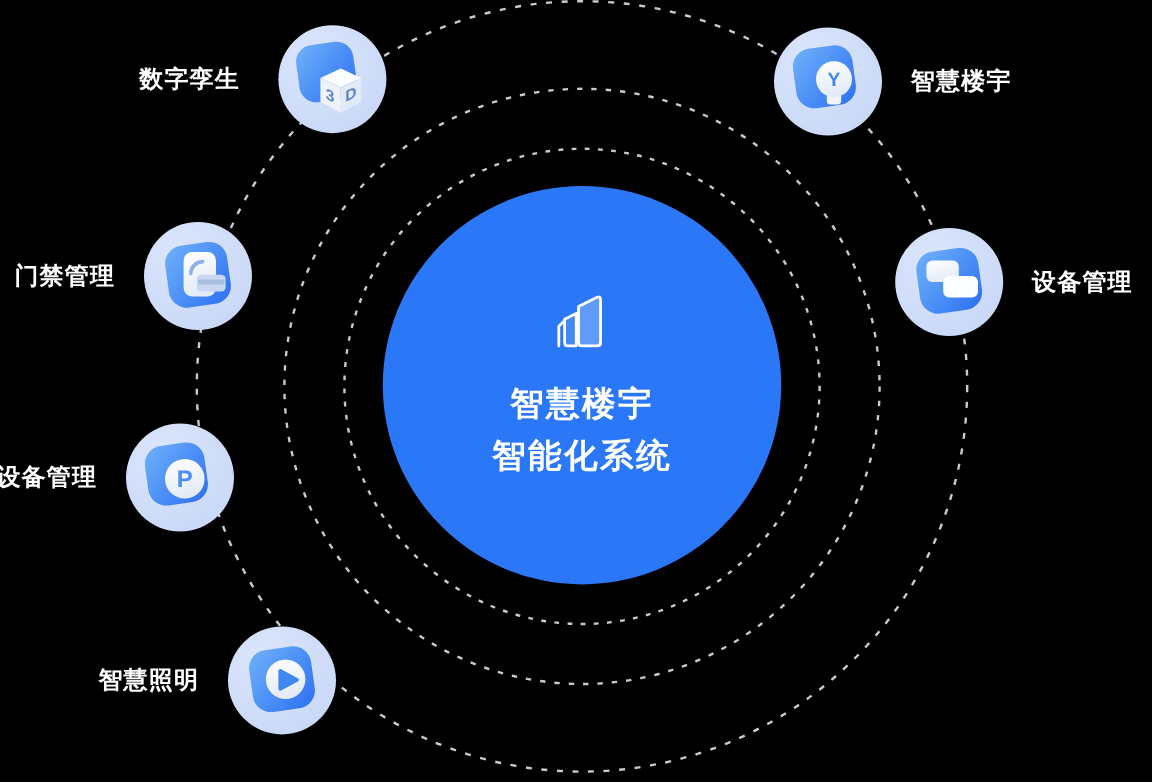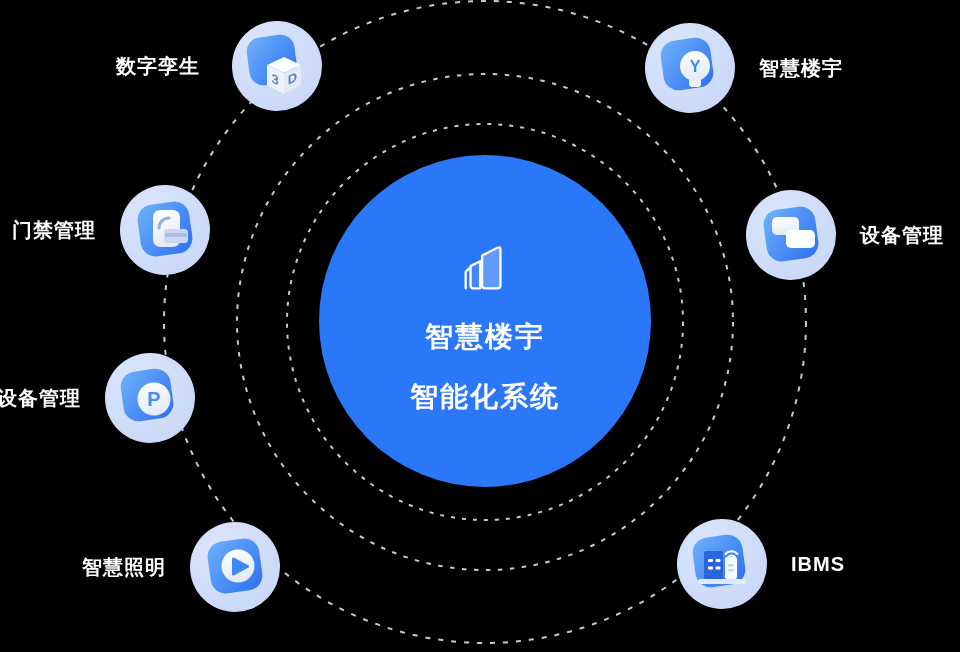--- a/index.html
+++ b/index.html
@@ -11,21 +11,21 @@
   
   .center{
     position:absolute;left:319px;top:155px;width:332px;height:332px;border-radius:50%;
     background:#2A78F8;display:flex;flex-direction:column;align-items:center;
     padding-top:86px;box-sizing:border-box;
   }
   .center-title{
     color:#fff;font-size:28px;font-weight:bold;letter-spacing:2px;line-height:34px;text-align:center;
   }
   .center-title.l1{margin-top:23px;}
-  .center-title.l2{margin-top:26px;}
+  .center-title.l2{margin-top:9px;}
   
   .node{position:absolute;width:90px;height:90px;}
   .halo{
     position:absolute;left:0;top:0;width:90px;height:90px;border-radius:50%;
     background:radial-gradient(circle at 35% 30%, #DCE6FC 0%, #CBDAF8 70%, #C5D6F7 100%);
   }
   .halo svg{position:absolute;left:0;top:0;}
   .nlabel{
     position:absolute;top:50%;transform:translateY(-50%);
     color:#fff;font-size:20px;font-weight:bold;letter-spacing:1px;white-space:nowrap;
@@ -136,37 +136,14 @@
     <div class="halo">
       <svg width="90" height="90" viewBox="0 0 90 90">
         <rect x="19" y="18" width="52" height="52" rx="15" transform="rotate(-8 45 44)" fill="url(#sqGrad)"></rect>
         <circle cx="48" cy="44" r="16.5" fill="url(#whGrad)"></circle>
         <path d="M43.5 37 L57.5 44.5 L43.5 52 Z" fill="#3F87F2" stroke="#3F87F2" stroke-width="3" stroke-linejoin="round"></path>
       </svg>
     </div>
     <div class="nlabel left">智慧照明</div>
   </div>
 
-  <div class="node" style="left:677px;top:519px">
-    <div class="halo">
-      <svg width="90" height="90" viewBox="0 0 90 90">
-        <rect x="17" y="17" width="50" height="50" rx="15" transform="rotate(-8 42 42)" fill="url(#sqGrad)"></rect>
-        <rect x="21" y="60" width="48" height="5" rx="2.5" fill="#E8EFFA" opacity="0.95"></rect>
-        <rect x="27" y="32" width="19" height="28" rx="2" fill="#2B64DE"></rect>
-        <g fill="#FFFFFF">
-          <rect x="31" y="40" width="5" height="3" rx="1"></rect>
-          <rect x="38.5" y="40" width="5" height="3" rx="1"></rect>
-          <rect x="31" y="47.5" width="5" height="3" rx="1"></rect>
-          <rect x="38.5" y="47.5" width="5" height="3" rx="1"></rect>
-        </g>
-        <rect x="48" y="38" width="12" height="22" rx="2" fill="#F6F9FE"></rect>
-        <rect x="51" y="45" width="6" height="2.5" rx="1" fill="#C3D4EF"></rect>
-        <rect x="51" y="50" width="6" height="2.5" rx="1" fill="#C3D4EF"></rect>
-        <g stroke="#FFFFFF" stroke-width="2" fill="none" stroke-linecap="round">
-          <path d="M48.5 35 a 8 8 0 0 1 12 0"></path>
-          <path d="M51.5 38 a 4.5 4.5 0 0 1 6.5 0"></path>
-        </g>
-      </svg>
-    </div>
-    <div class="nlabel right">IBMS</div>
-  </div>
 
 </div>
 
 </body></html>

